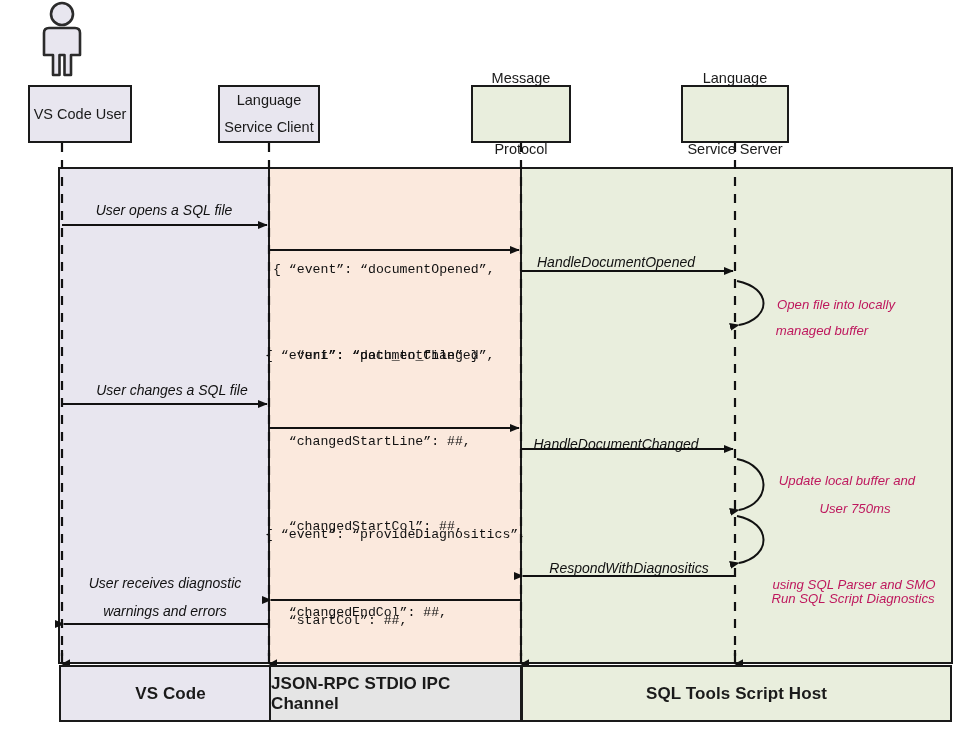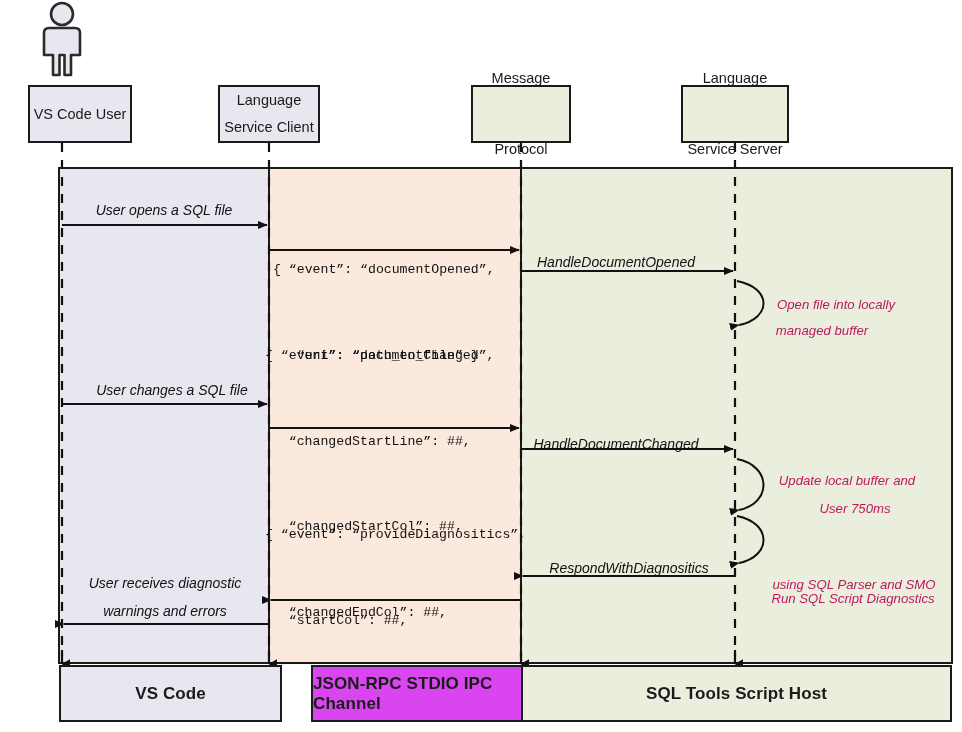--- a/index.html
+++ b/index.html
@@ -11,21 +11,21 @@
            display:flex;flex-direction:column;align-items:center;justify-content:center;
            font-size:14.5px;color:#1a1a1a;line-height:1.85;}
   .hdr-box.lav{background:#e8e6ef;}
   .hdr-box.grn{background:#e9eedd;gap:44px;}
   .hdr-box span{display:block;white-space:nowrap;}
 
   .foot-box{position:absolute;box-sizing:border-box;border:2px solid #1a1a1a;
             display:flex;align-items:center;justify-content:center;
             font-weight:bold;font-size:17px;color:#1a1a1a;letter-spacing:.1px;}
   .foot-box.lav{background:#e8e6ef;}
-  .foot-box.org{background:#d946ef;margin-left:42px;}
+  .foot-box.org{background:#e5e5e5;}
   .foot-box.grn{background:#e9eedd;}
 
   .lbl{position:absolute;font-style:italic;font-size:14px;color:#111;
        white-space:nowrap;line-height:1.0;}
   .lbl.ctr{transform:translateX(-50%);text-align:center;}
 
   .json{position:absolute;font-family:"Liberation Mono",monospace;
         font-size:13.2px;color:#111;white-space:pre;line-height:28.5px;}
 
   .note{position:absolute;font-style:italic;font-size:13.2px;color:#be185d;

